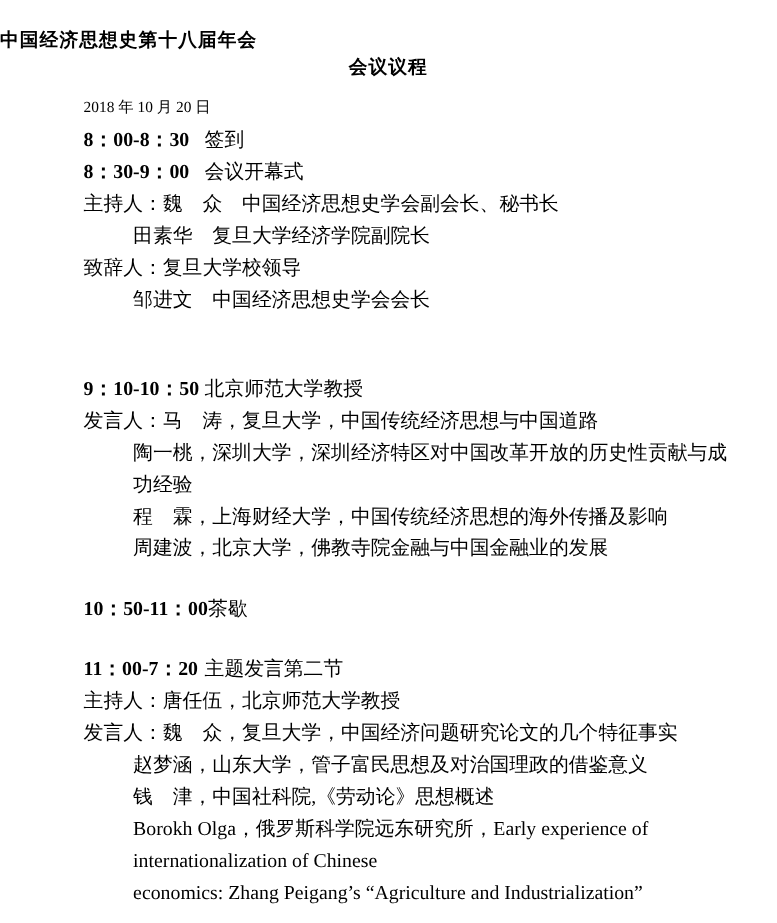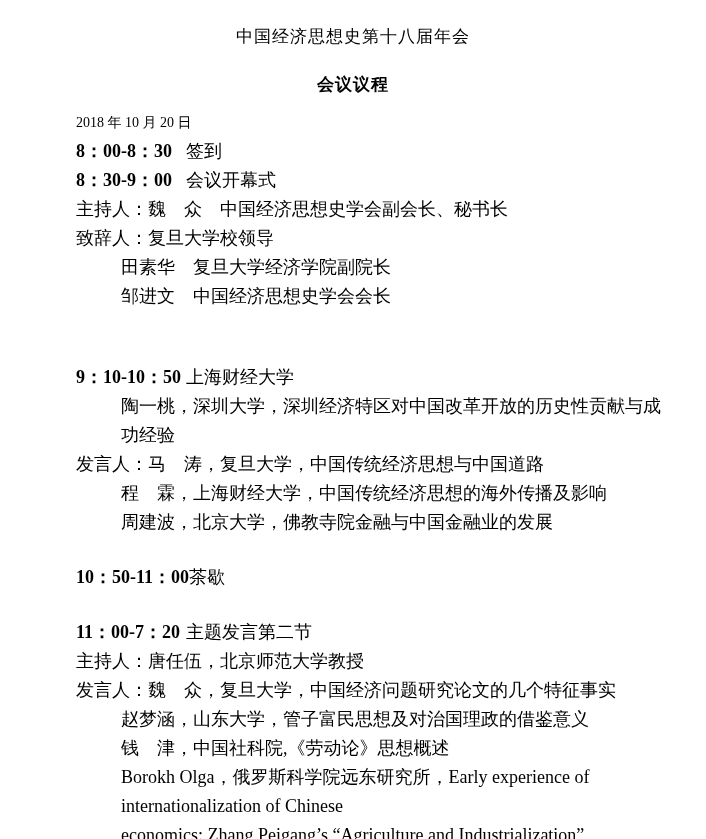--- a/index.html
+++ b/index.html
@@ -16,28 +16,27 @@
   }
   .page {
     box-sizing: border-box;
     width: 706px;
     height: 839px;
     padding-top: 26px;
     background: #ffffff;
   }
   .doc-title {
     margin: 0;
-    text-align: center;
     font-size: 17px;
-    font-weight: normal;
+    font-weight: bold;
     line-height: 22px;
     letter-spacing: 1px;
   }
   .doc-subtitle {
-    margin: 26px 0 0 0;
+    margin: 2px 0 0 0;
     text-align: center;
     font-size: 17px;
     font-weight: bold;
     line-height: 22px;
     letter-spacing: 1px;
   }
   .content {
     margin-left: 76px;
     margin-right: 28px;
     margin-top: 12px;
@@ -74,28 +73,28 @@
 
 <div class="page">
   <h1 class="doc-title">中国经济思想史第十八届年会</h1>
   <h2 class="doc-subtitle">会议议程</h2>
   <div class="content">
     <p class="date-line">2018 年 10 月 20 日</p>
     <div id="agenda">
         <div class="row"><span class="time">8：00-8：30</span><span class="activity">签到</span></div>
         <div class="row"><span class="time">8：30-9：00</span><span class="activity">会议开幕式</span></div>
         <div class="row"><span class="label">主持人：</span><span class="text">魏　众　中国经济思想史学会副会长、秘书长</span></div>
+        <div class="row indent"><span class="text">田素华　复旦大学经济学院副院长</span></div>
         <div class="row"><span class="label">致辞人：</span><span class="text">复旦大学校领导</span></div>
-        <div class="row indent"><span class="text">田素华　复旦大学经济学院副院长</span></div>
         <div class="row indent"><span class="text">邹进文　中国经济思想史学会会长</span></div>
         <div class="spacer"></div>
         <div class="spacer"></div>
-        <div class="row"><span class="time">9：10-10：50</span><span class="activity">上海财经大学</span></div>
+        <div class="row"><span class="time">9：10-10：50</span><span class="activity">北京师范大学教授</span></div>
+        <div class="row"><span class="label">发言人：</span><span class="text">马　涛，复旦大学，中国传统经济思想与中国道路</span></div>
         <div class="row indent"><span class="text">陶一桃，深圳大学，深圳经济特区对中国改革开放的历史性贡献与成功经验</span></div>
-        <div class="row"><span class="label">发言人：</span><span class="text">马　涛，复旦大学，中国传统经济思想与中国道路</span></div>
         <div class="row indent"><span class="text">程　霖，上海财经大学，中国传统经济思想的海外传播及影响</span></div>
         <div class="row indent"><span class="text">周建波，北京大学，佛教寺院金融与中国金融业的发展</span></div>
         <div class="spacer"></div>
         <div class="row"><span class="time">10：50-11：00</span><span class="activity">茶歇</span></div>
         <div class="spacer"></div>
         <div class="row"><span class="time">11：00-7：20</span><span class="activity">主题发言第二节</span></div>
         <div class="row"><span class="label">主持人：</span><span class="text">唐任伍，北京师范大学教授</span></div>
         <div class="row"><span class="label">发言人：</span><span class="text">魏　众，复旦大学，中国经济问题研究论文的几个特征事实</span></div>
         <div class="row indent"><span class="text">赵梦涵，山东大学，管子富民思想及对治国理政的借鉴意义</span></div>
         <div class="row indent"><span class="text">钱　津，中国社科院,《劳动论》思想概述</span></div>

